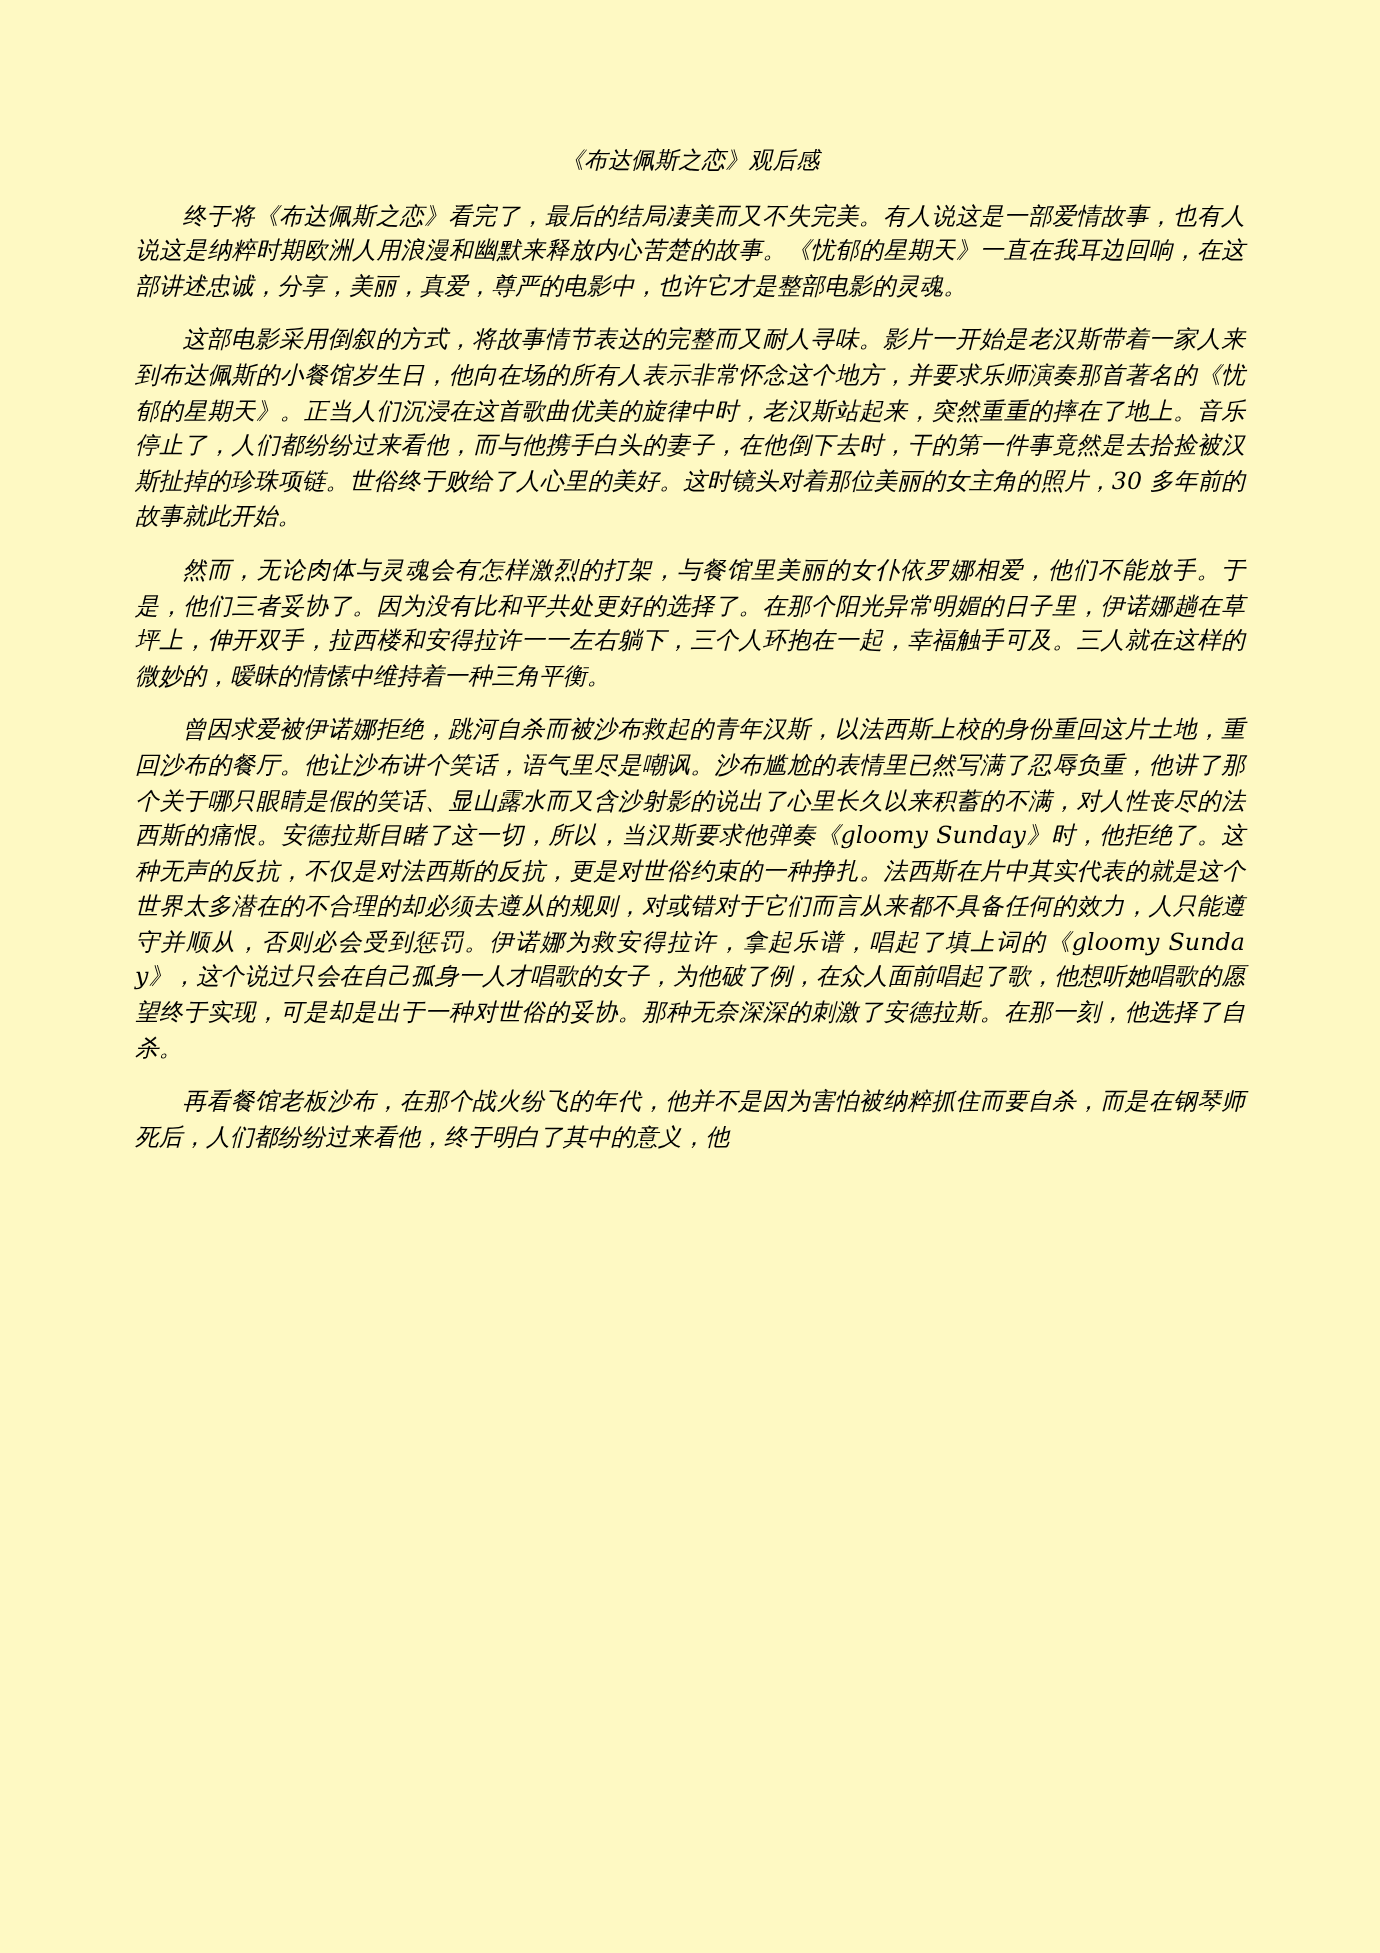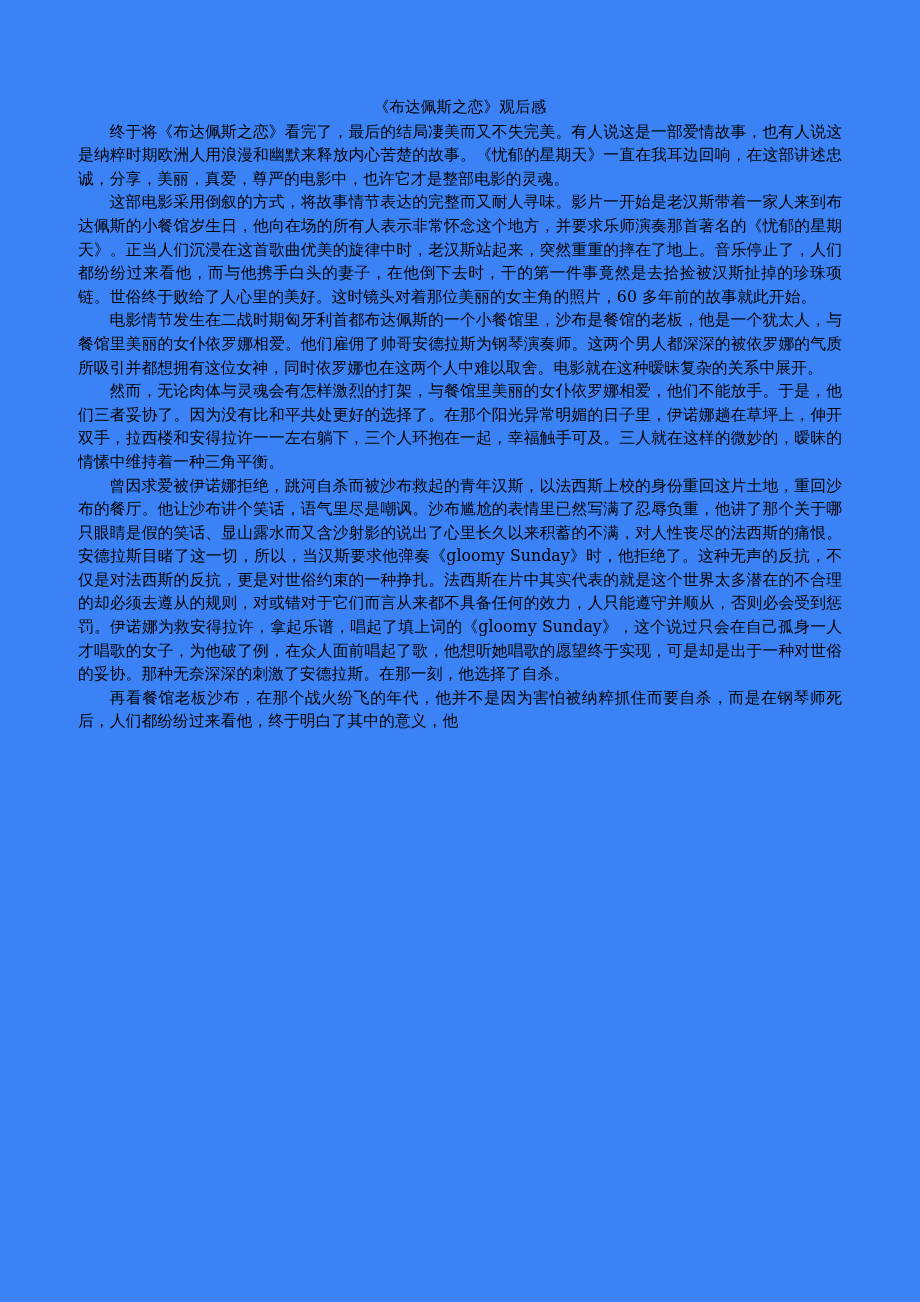--- a/index.html
+++ b/index.html
@@ -8,23 +8,24 @@
     background: #ffffff;
   }
   body {
     font-family: "DejaVu Serif", "Liberation Serif", serif;
     color: #000000;
   }
   .page {
     position: relative;
     width: 920px;
     height: 1302px;
-    background: #3b82f6;
+    background: #fef9c3;
     overflow: hidden;
     box-sizing: border-box;
+    font-style: italic;
   }
   .content {
     position: absolute;
     left: 78px;
     top: 96px;
     width: 764px;
   }
   .doc-title {
     text-align: center;
     font-size: 15.5px;
@@ -33,32 +34,31 @@
     margin: 0 0 0 0;
     font-weight: normal;
     font-family: "DejaVu Serif", "Liberation Serif", serif;
   }
   .para {
     font-size: 15.8px;
     line-height: 23.6px;
     text-align: justify;
     text-justify: inter-character;
     text-indent: 2em;
-    margin: 0;
+    margin: 12px;
     letter-spacing: 0.05px;
     word-break: break-all;
     font-family: "DejaVu Serif", "Liberation Serif", serif;
   }
 </style>
 </head>
 <body>
 
 <div class="page">
   <div class="content">
     <div class="doc-title">《布达佩斯之恋》观后感</div>
     <p class="para">终于将《布达佩斯之恋》看完了，最后的结局凄美而又不失完美。有人说这是一部爱情故事，也有人说这是纳粹时期欧洲人用浪漫和幽默来释放内心苦楚的故事。《忧郁的星期天》一直在我耳边回响，在这部讲述忠诚，分享，美丽，真爱，尊严的电影中，也许它才是整部电影的灵魂。</p>
-    <p class="para">这部电影采用倒叙的方式，将故事情节表达的完整而又耐人寻味。影片一开始是老汉斯带着一家人来到布达佩斯的小餐馆岁生日，他向在场的所有人表示非常怀念这个地方，并要求乐师演奏那首著名的《忧郁的星期天》。正当人们沉浸在这首歌曲优美的旋律中时，老汉斯站起来，突然重重的摔在了地上。音乐停止了，人们都纷纷过来看他，而与他携手白头的妻子，在他倒下去时，干的第一件事竟然是去拾捡被汉斯扯掉的珍珠项链。世俗终于败给了人心里的美好。这时镜头对着那位美丽的女主角的照片，60 多年前的故事就此开始。</p>
-    <p class="para">电影情节发生在二战时期匈牙利首都布达佩斯的一个小餐馆里，沙布是餐馆的老板，他是一个犹太人，与餐馆里美丽的女仆依罗娜相爱。他们雇佣了帅哥安德拉斯为钢琴演奏师。这两个男人都深深的被依罗娜的气质所吸引并都想拥有这位女神，同时依罗娜也在这两个人中难以取舍。电影就在这种暧昧复杂的关系中展开。</p>
+    <p class="para">这部电影采用倒叙的方式，将故事情节表达的完整而又耐人寻味。影片一开始是老汉斯带着一家人来到布达佩斯的小餐馆岁生日，他向在场的所有人表示非常怀念这个地方，并要求乐师演奏那首著名的《忧郁的星期天》。正当人们沉浸在这首歌曲优美的旋律中时，老汉斯站起来，突然重重的摔在了地上。音乐停止了，人们都纷纷过来看他，而与他携手白头的妻子，在他倒下去时，干的第一件事竟然是去拾捡被汉斯扯掉的珍珠项链。世俗终于败给了人心里的美好。这时镜头对着那位美丽的女主角的照片，30 多年前的故事就此开始。</p>
     <p class="para">然而，无论肉体与灵魂会有怎样激烈的打架，与餐馆里美丽的女仆依罗娜相爱，他们不能放手。于是，他们三者妥协了。因为没有比和平共处更好的选择了。在那个阳光异常明媚的日子里，伊诺娜趟在草坪上，伸开双手，拉西楼和安得拉许一一左右躺下，三个人环抱在一起，幸福触手可及。三人就在这样的微妙的，暧昧的情愫中维持着一种三角平衡。</p>
     <p class="para">曾因求爱被伊诺娜拒绝，跳河自杀而被沙布救起的青年汉斯，以法西斯上校的身份重回这片土地，重回沙布的餐厅。他让沙布讲个笑话，语气里尽是嘲讽。沙布尴尬的表情里已然写满了忍辱负重，他讲了那个关于哪只眼睛是假的笑话、显山露水而又含沙射影的说出了心里长久以来积蓄的不满，对人性丧尽的法西斯的痛恨。安德拉斯目睹了这一切，所以，当汉斯要求他弹奏《gloomy Sunday》时，他拒绝了。这种无声的反抗，不仅是对法西斯的反抗，更是对世俗约束的一种挣扎。法西斯在片中其实代表的就是这个世界太多潜在的不合理的却必须去遵从的规则，对或错对于它们而言从来都不具备任何的效力，人只能遵守并顺从，否则必会受到惩罚。伊诺娜为救安得拉许，拿起乐谱，唱起了填上词的《gloomy Sunday》，这个说过只会在自己孤身一人才唱歌的女子，为他破了例，在众人面前唱起了歌，他想听她唱歌的愿望终于实现，可是却是出于一种对世俗的妥协。那种无奈深深的刺激了安德拉斯。在那一刻，他选择了自杀。</p>
     <p class="para">再看餐馆老板沙布，在那个战火纷飞的年代，他并不是因为害怕被纳粹抓住而要自杀，而是在钢琴师死后，人们都纷纷过来看他，终于明白了其中的意义，他</p>
   </div>
 </div>
 
 </body></html>

